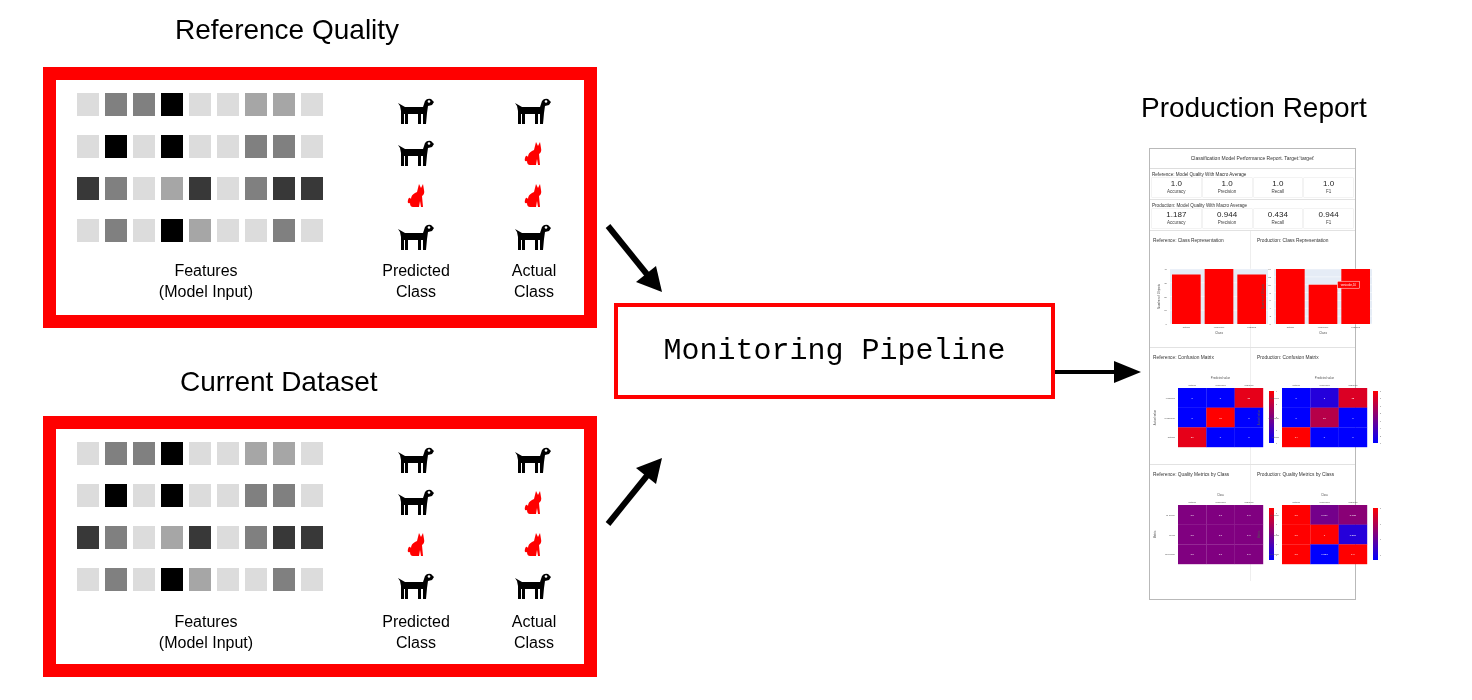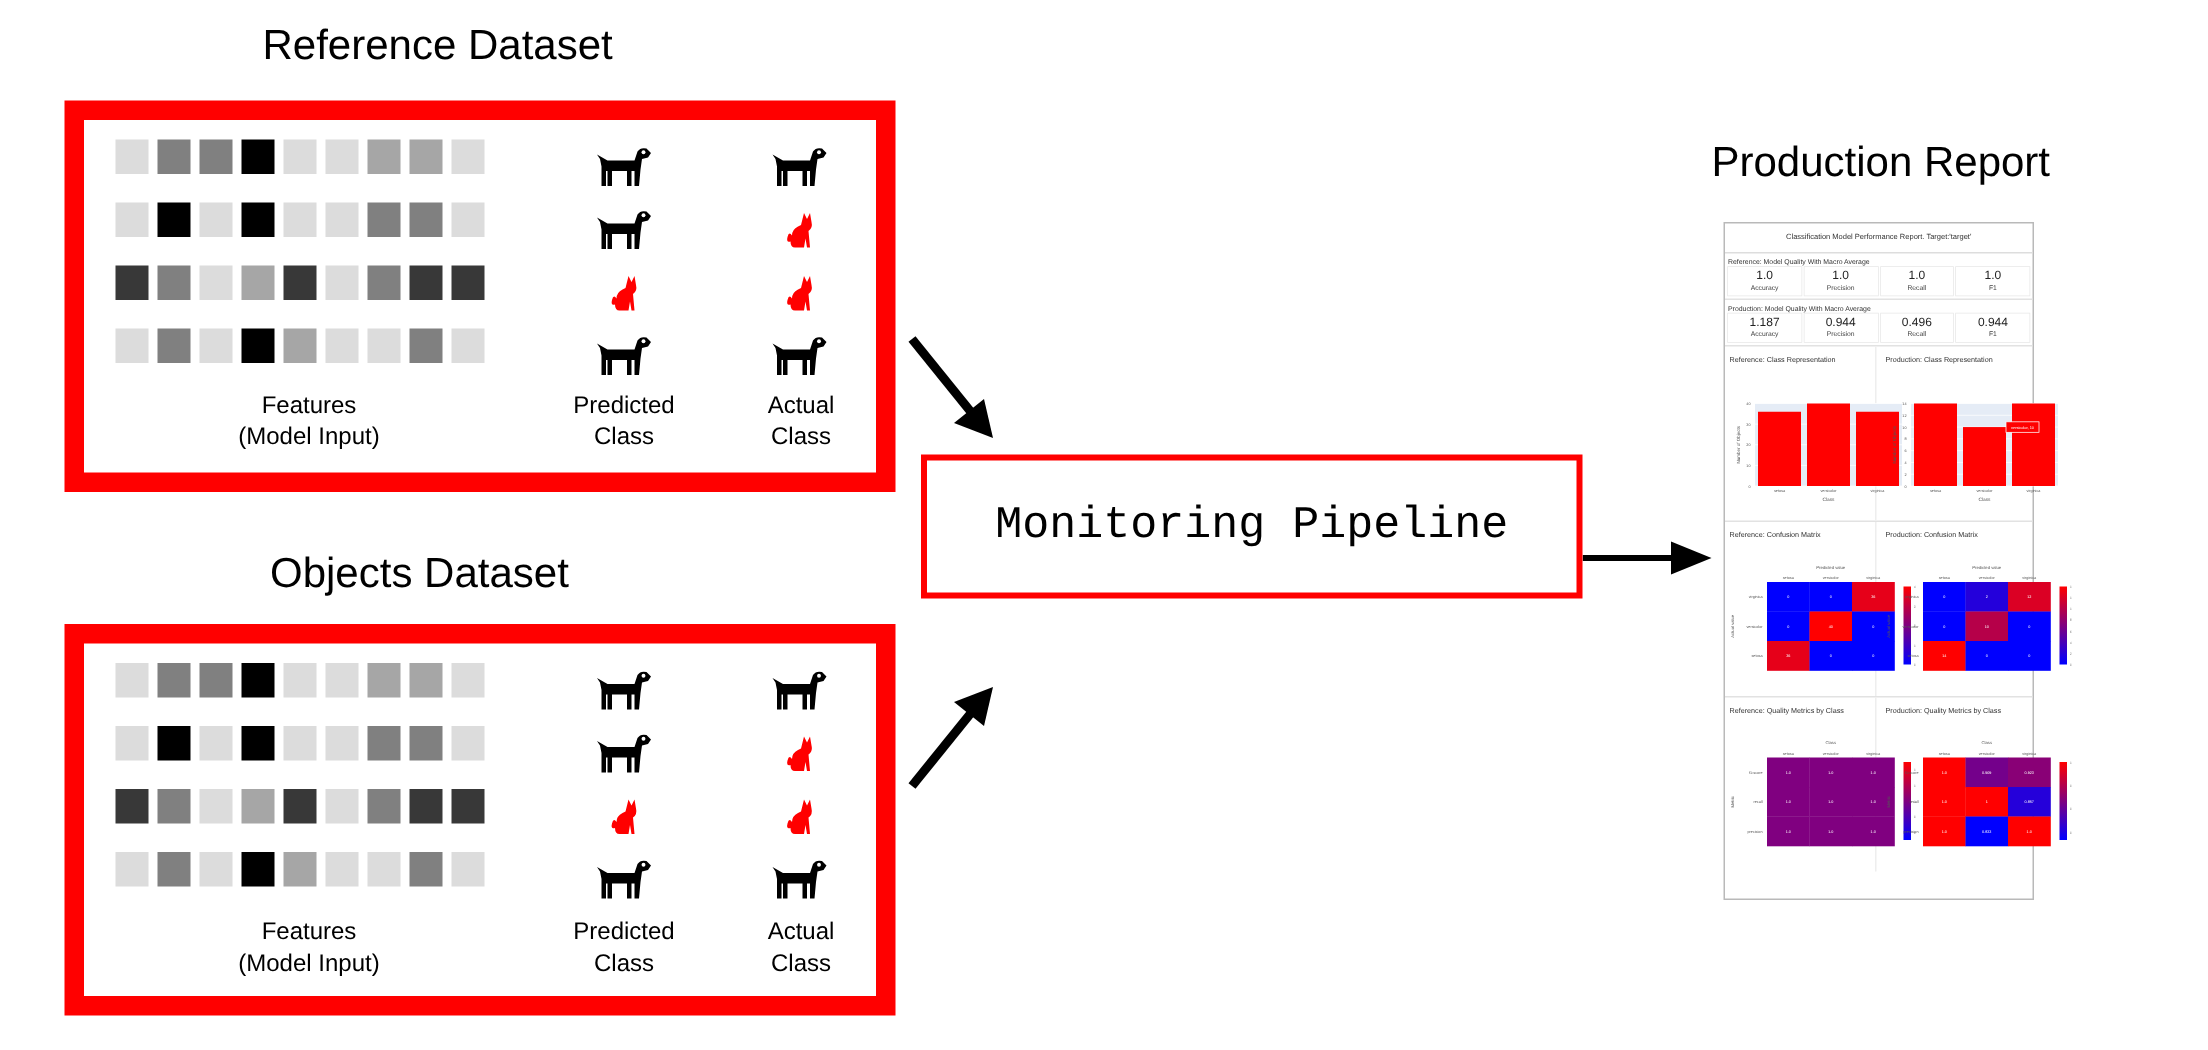--- a/index.html
+++ b/index.html
@@ -24,21 +24,21 @@
   .metric .n { font-size:4.5px; line-height:6px; color:#444; }
   .panels { display:grid; grid-template-columns:1fr 1fr; column-gap:3px; border-bottom:1px solid #e2e2e2; }
   .panel { height:116px; position:relative; border-right:1px solid #eee; }
   .panel:last-child { border-right:none; }
   .panel-title { position:absolute; left:3px; top:7px; font-size:4.8px; color:#333; }
   .panel svg { position:absolute; left:0; top:0; }
 </style>
 </head>
 <body>
 
-<div class="heading" style="left:175px; top:14px;">Reference Dataset</div>
+<div class="heading" style="left:175px; top:14px;">Reference Quality</div>
 <div class="dataset-box" id="box-reference" style="top:67px; height:261px;">
   <div class="feat-grid">
       <div class="feat" style="background: rgb(220, 220, 220);"></div>
       <div class="feat" style="background: rgb(128, 128, 128);"></div>
       <div class="feat" style="background: rgb(128, 128, 128);"></div>
       <div class="feat" style="background: rgb(0, 0, 0);"></div>
       <div class="feat" style="background: rgb(220, 220, 220);"></div>
       <div class="feat" style="background: rgb(220, 220, 220);"></div>
       <div class="feat" style="background: rgb(166, 166, 166);"></div>
       <div class="feat" style="background: rgb(166, 166, 166);"></div>
@@ -127,21 +127,21 @@
   <div class="lbl" style="left:310px; top:180px; width:100px;">
     <div>Predicted</div>
     <div>Class</div>
   </div>
   <div class="lbl" style="left:428px; top:180px; width:100px;">
     <div>Actual</div>
     <div>Class</div>
   </div>
 </div>
 
-<div class="heading" style="left:180px; top:366px;">Objects Dataset</div>
+<div class="heading" style="left:180px; top:366px;">Current Dataset</div>
 <div class="dataset-box" id="box-current" style="top:416px; height:261px;">
   <div class="feat-grid">
       <div class="feat" style="background: rgb(220, 220, 220);"></div>
       <div class="feat" style="background: rgb(128, 128, 128);"></div>
       <div class="feat" style="background: rgb(128, 128, 128);"></div>
       <div class="feat" style="background: rgb(0, 0, 0);"></div>
       <div class="feat" style="background: rgb(220, 220, 220);"></div>
       <div class="feat" style="background: rgb(220, 220, 220);"></div>
       <div class="feat" style="background: rgb(166, 166, 166);"></div>
       <div class="feat" style="background: rgb(166, 166, 166);"></div>
@@ -283,21 +283,21 @@
     <div class="metrics">
       <div class="metric">
           <div class="v">1.187</div>
           <div class="n">Accuracy</div>
         </div>
       <div class="metric">
           <div class="v">0.944</div>
           <div class="n">Precision</div>
         </div>
       <div class="metric">
-          <div class="v">0.496</div>
+          <div class="v">0.434</div>
           <div class="n">Recall</div>
         </div>
       <div class="metric">
           <div class="v">0.944</div>
           <div class="n">F1</div>
         </div>
     </div>
   </div>
   <div class="panels">
     <div class="panel">

